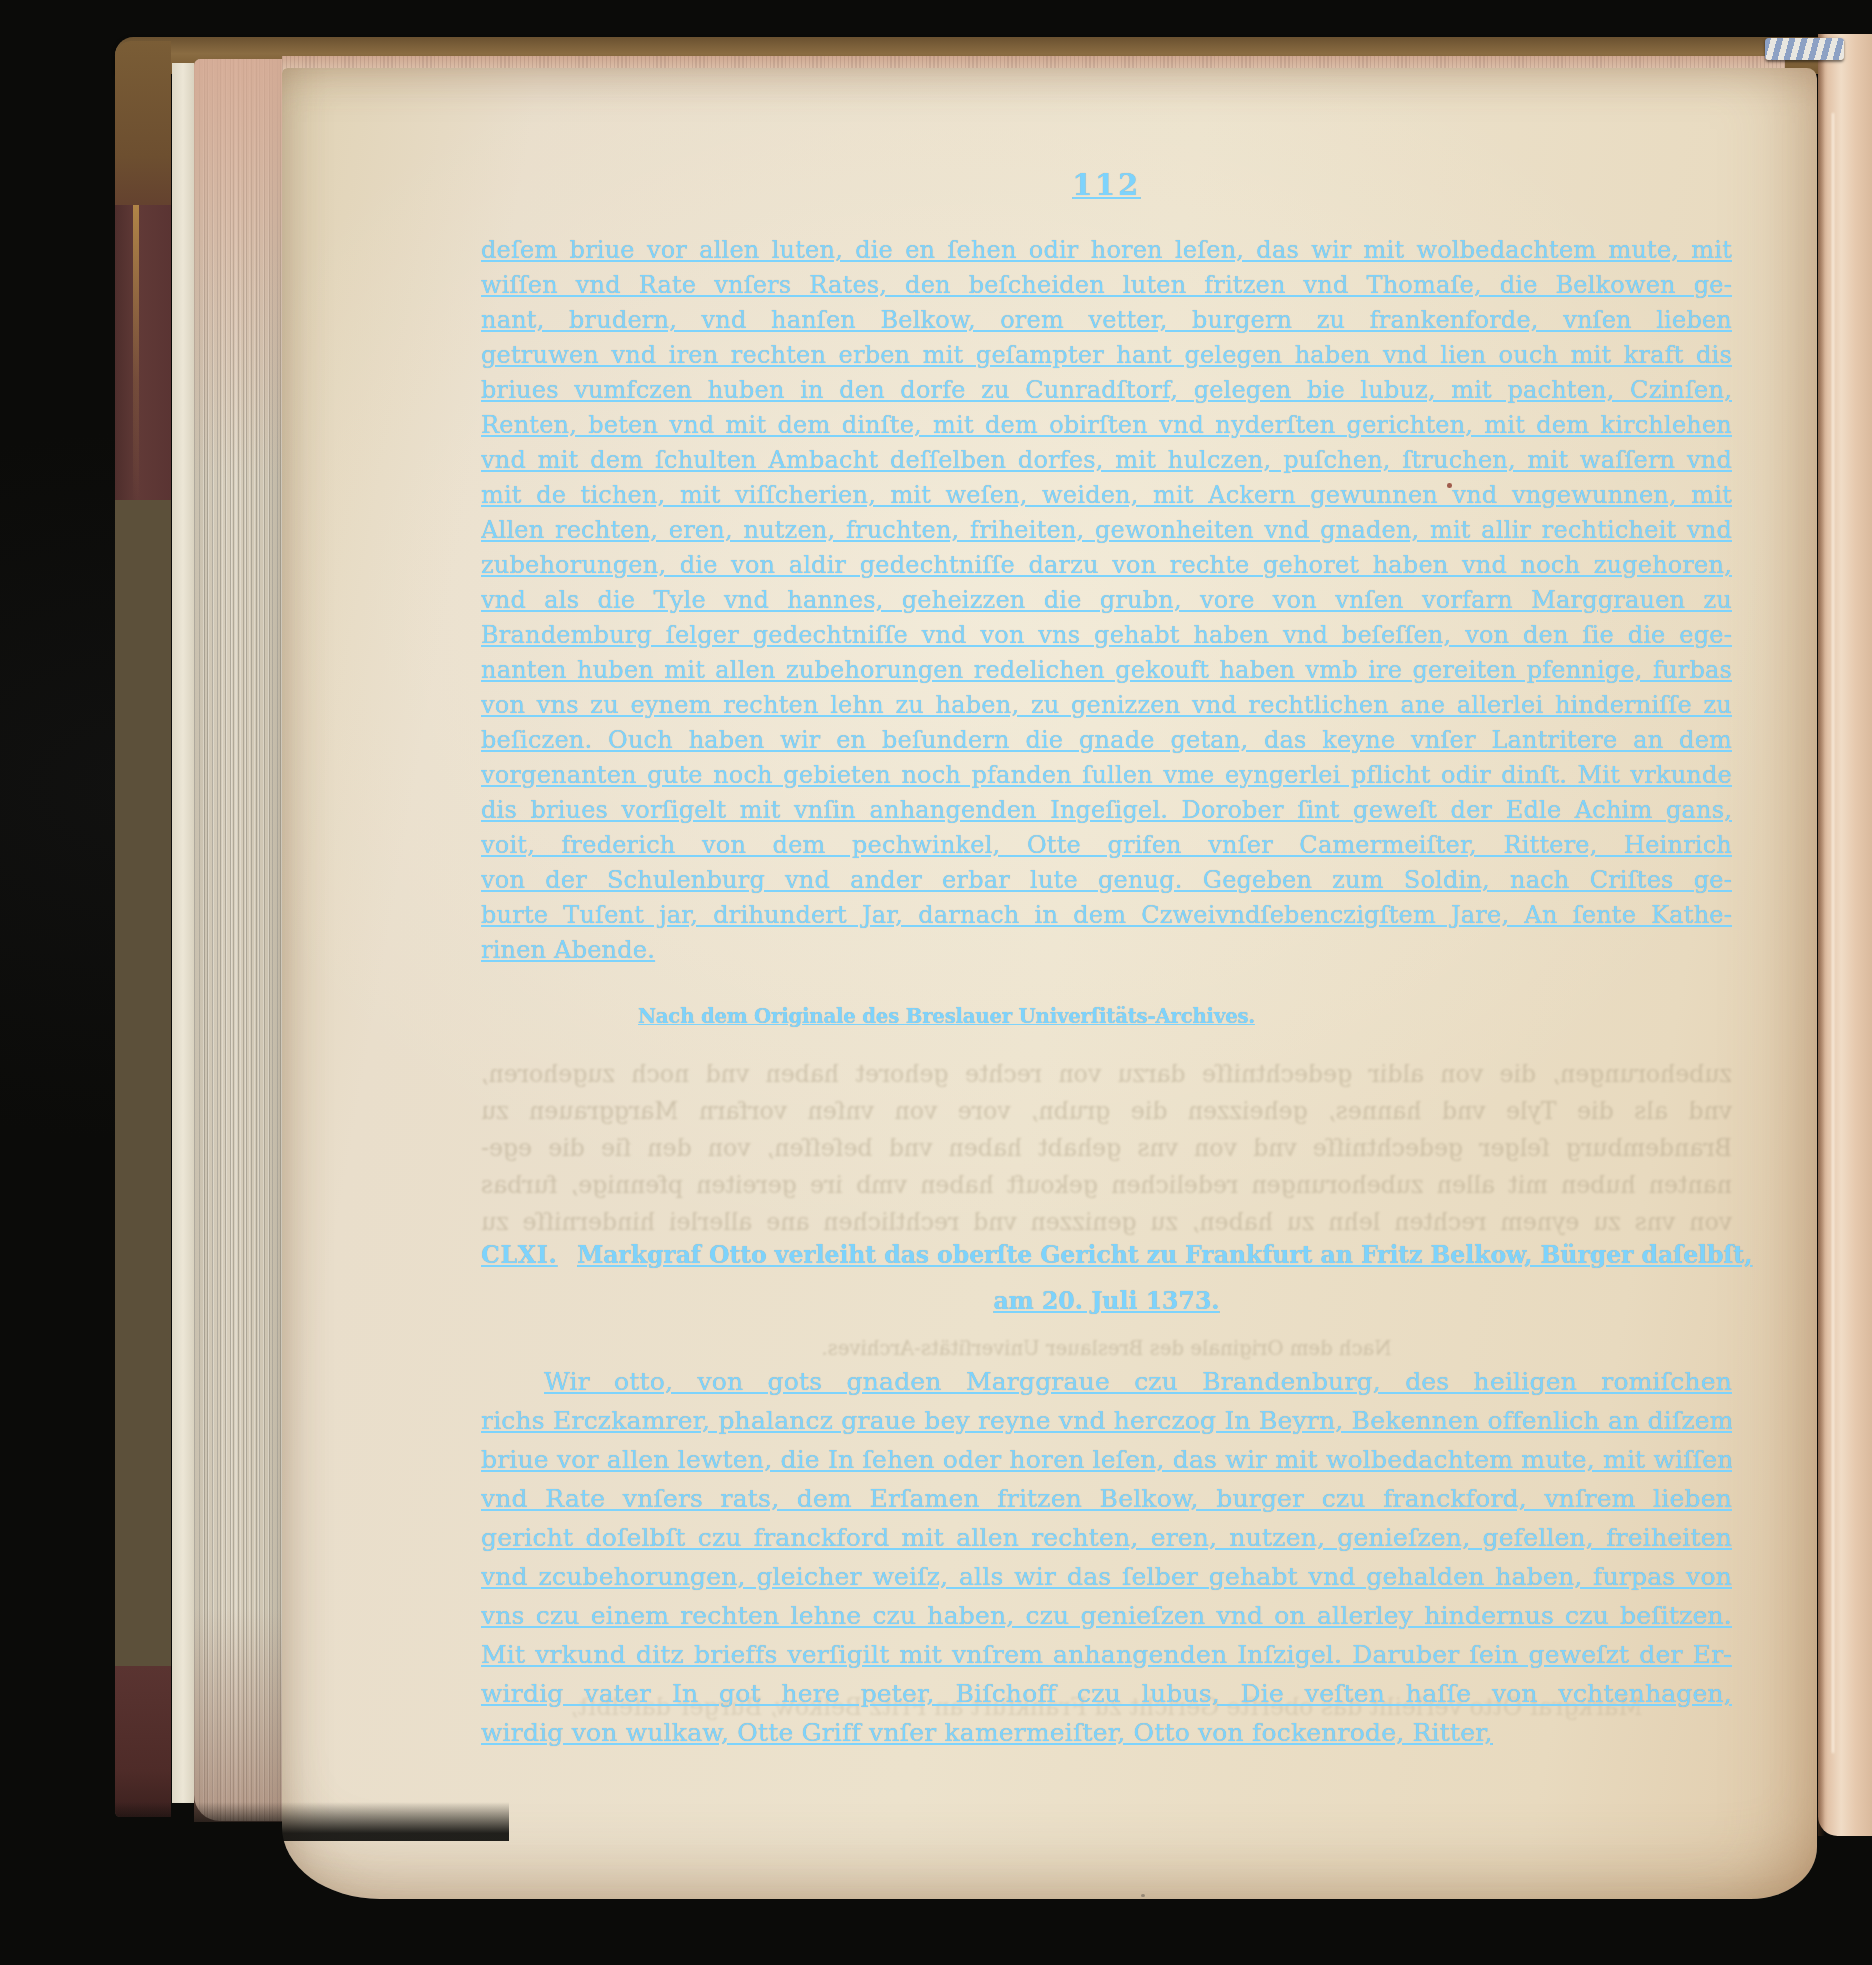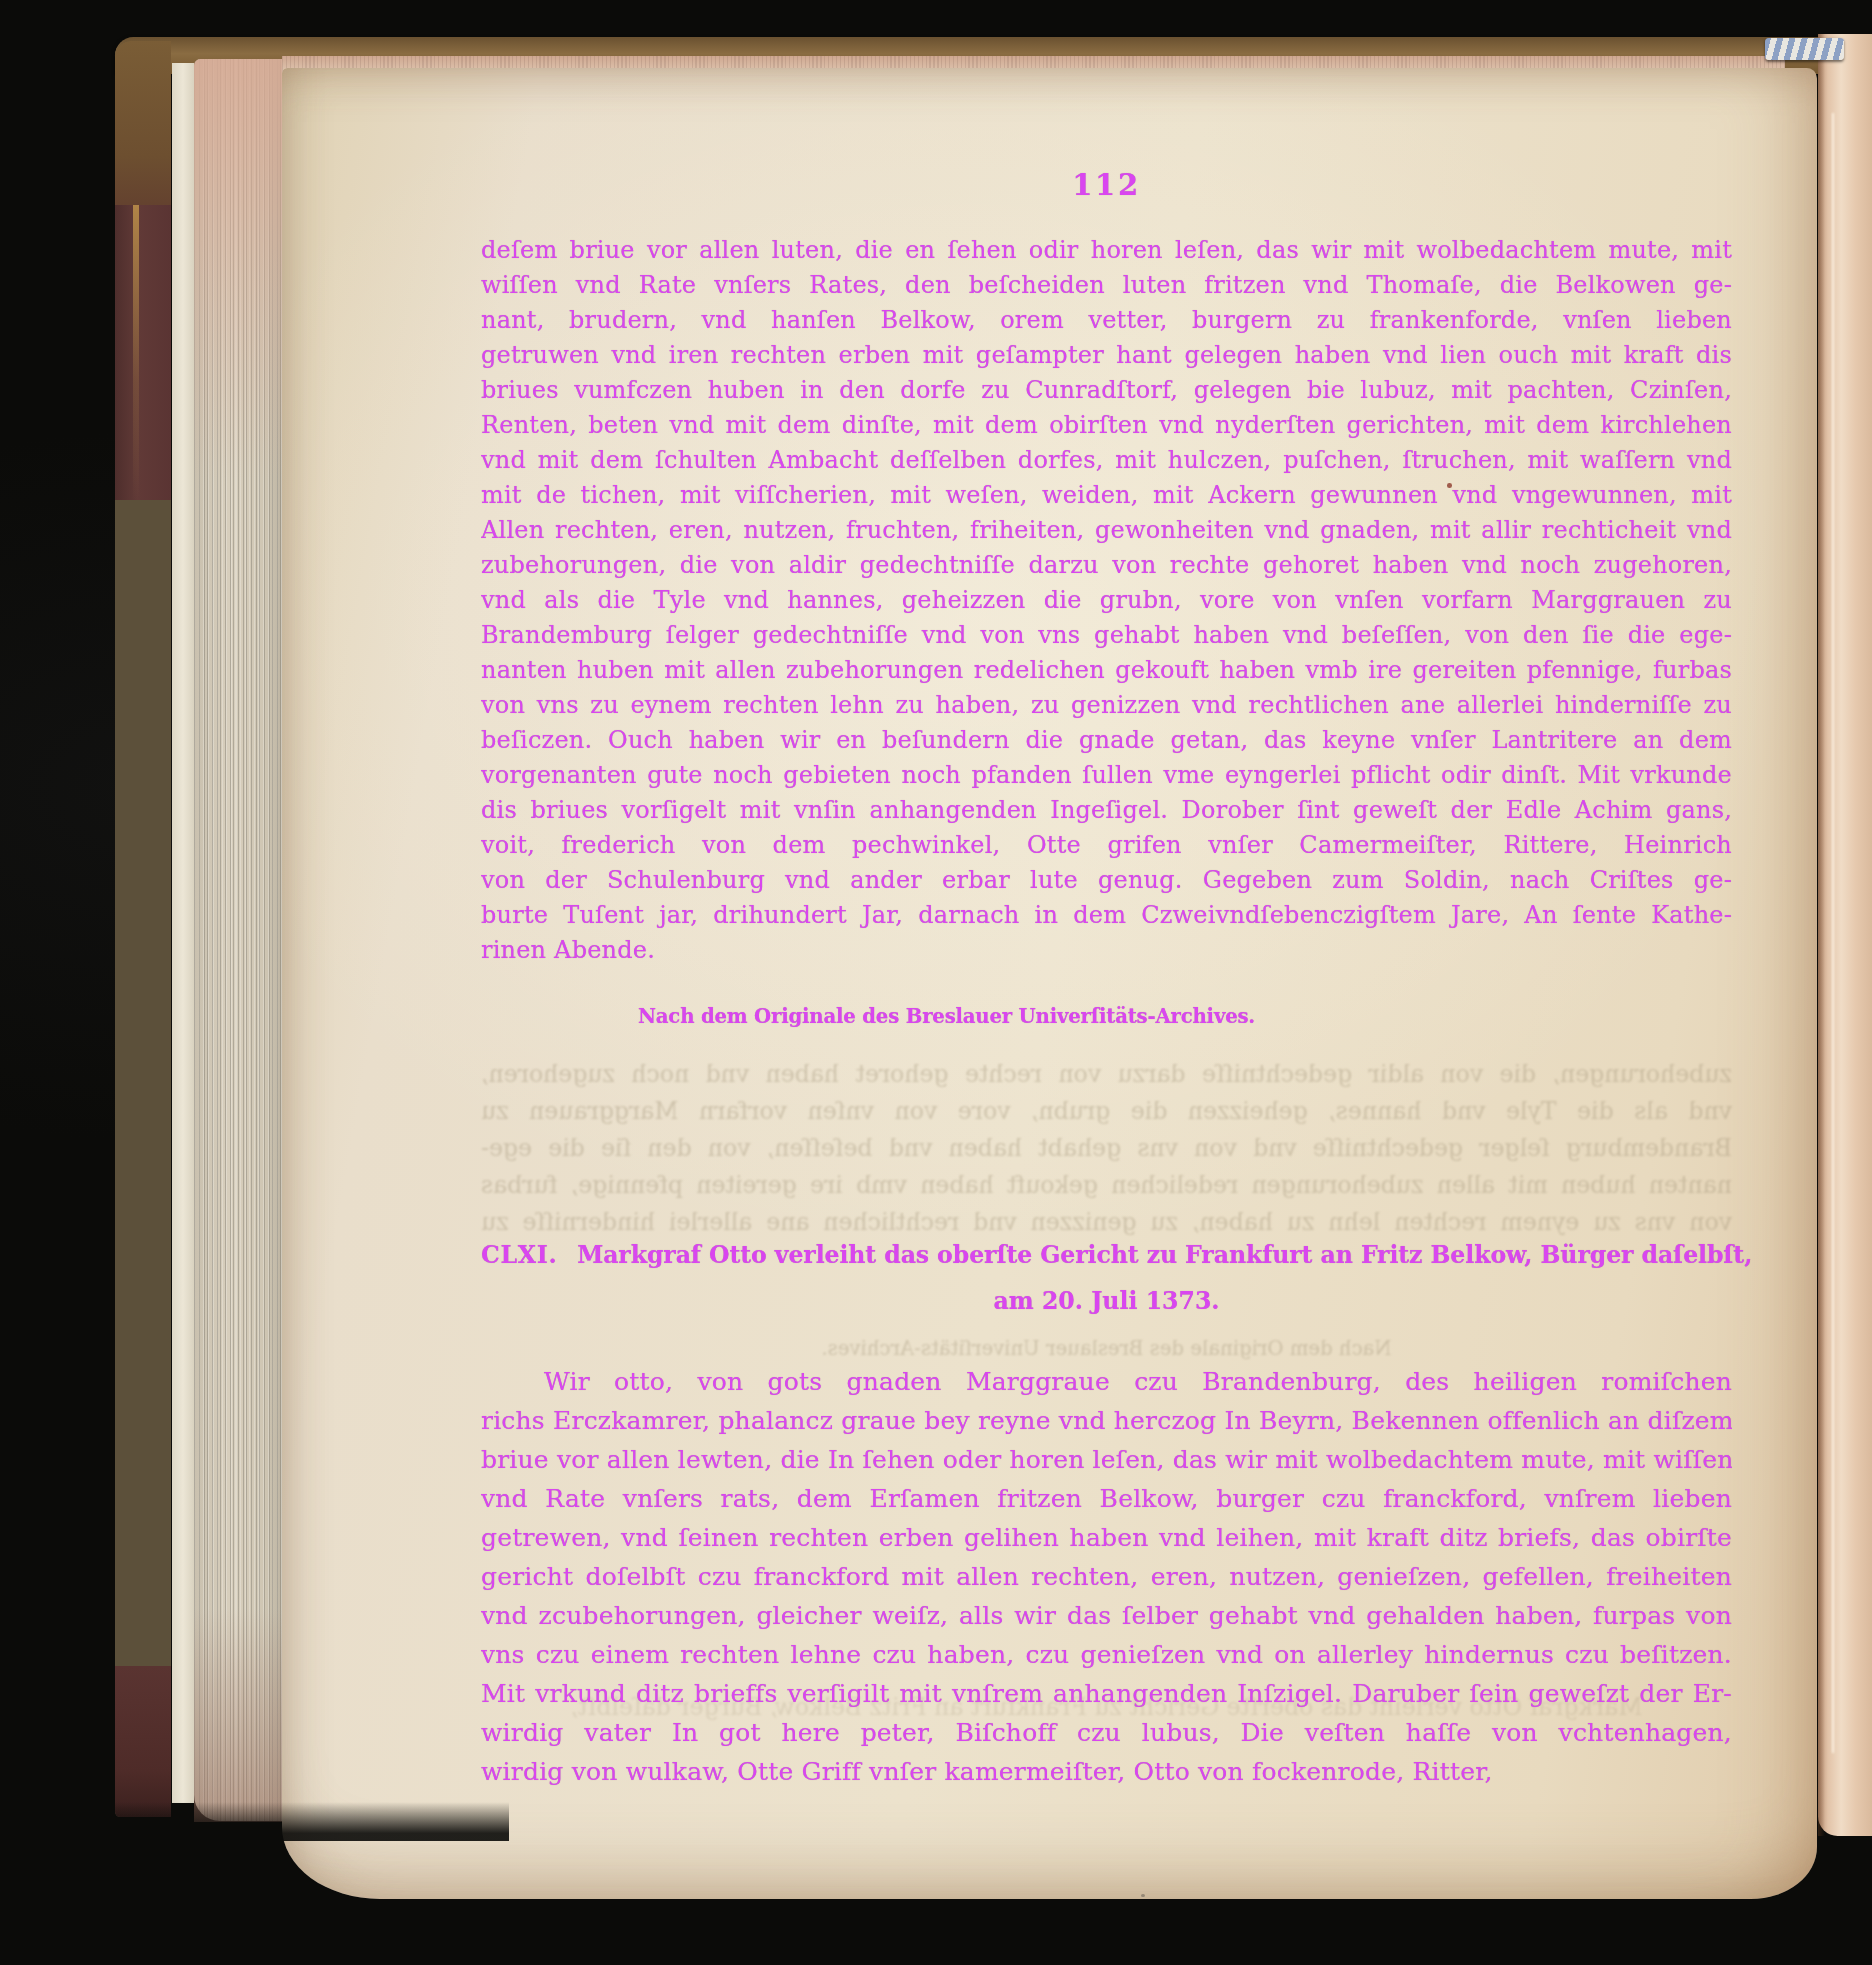--- a/index.html
+++ b/index.html
@@ -84,21 +84,21 @@
 
   .endband{position:absolute;left:1765px;top:38px;width:79px;height:22px;border-radius:3.9px;
      background:repeating-linear-gradient(105deg,#8da1c4 0 5.9px, #e9e7e1 5.9px 11.8px);
      box-shadow:0 1.3px 2.6px rgba(0,0,0,.5);}
 
   .bottom-shadow-left{position:absolute;left:115px;top:1802px;width:394px;height:39px;
      background:linear-gradient(180deg, rgba(20,14,8,0) 0%, rgba(11,11,9,.9) 80%);}
 
   
   .text-layer{position:absolute;left:481px;top:68px;width:1251px;height:1831px;color:#352e25;}
-  .ink{color:#d946ef;text-shadow:0 0 0.7px rgba(56,46,36,.35);}
+  .ink{color:#7dd3fc;text-shadow:0 0 0.7px rgba(56,46,36,.35);text-decoration:underline;}
 
   .page-number{position:absolute;top:100px;left:0;width:100%;text-align:center;
      font-size:29px;font-weight:bold;letter-spacing:2.6px;}
 
   .doc{position:absolute;left:0;width:100%;}
   .doc1{top:165px;}
   .doc2{top:1294px;}
   .doc .line{width:100%;text-align:justify;text-align-last:justify;
      overflow:hidden;white-space:nowrap;}
   .doc1 .line{height:35px;line-height:35px;font-size:24px;letter-spacing:0.2px;}
@@ -206,21 +206,20 @@
   <div class="heading ink">
     <span class="hnum">CLXI.</span><span>Markgraf Otto verleiht das oberſte Gericht zu Frankfurt an Fritz Belkow, Bürger daſelbſt,</span>
   </div>
   <div class="heading-line2 ink">am 20. Juli 1373.</div>
 
   <div class="doc doc2 ink">
       <div class="line">Wir otto, von gots gnaden Marggraue czu Brandenburg, des heiligen romiſchen</div>
       <div class="line">richs Erczkamrer, phalancz graue bey reyne vnd herczog In Beyrn, Bekennen offenlich an diſzem</div>
       <div class="line">briue vor allen lewten, die In ſehen oder horen leſen, das wir mit wolbedachtem mute, mit wiſſen</div>
       <div class="line">vnd Rate vnſers rats, dem Erſamen fritzen Belkow, burger czu franckford, vnſrem lieben</div>
-      <div class="line">getrewen, vnd ſeinen rechten erben gelihen haben vnd leihen, mit kraft ditz briefs, das obirſte</div>
       <div class="line">gericht doſelbſt czu franckford mit allen rechten, eren, nutzen, genieſzen, gefellen, freiheiten</div>
       <div class="line">vnd zcubehorungen, gleicher weiſz, alls wir das ſelber gehabt vnd gehalden haben, furpas von</div>
       <div class="line">vns czu einem rechten lehne czu haben, czu genieſzen vnd on allerley hindernus czu beſitzen.</div>
       <div class="line">Mit vrkund ditz brieffs verſigilt mit vnſrem anhangenden Inſzigel.  Daruber ſein geweſzt der Er-</div>
       <div class="line">wirdig vater In got here peter, Biſchoff czu lubus, Die veſten haſſe von vchtenhagen,</div>
       <div class="line">wirdig von wulkaw, Otte Griff vnſer kamermeiſter, Otto von fockenrode, Ritter,</div>
     </div>
 
   <div class="fleck fleck1"></div>
   <div class="fleck fleck2"></div>

